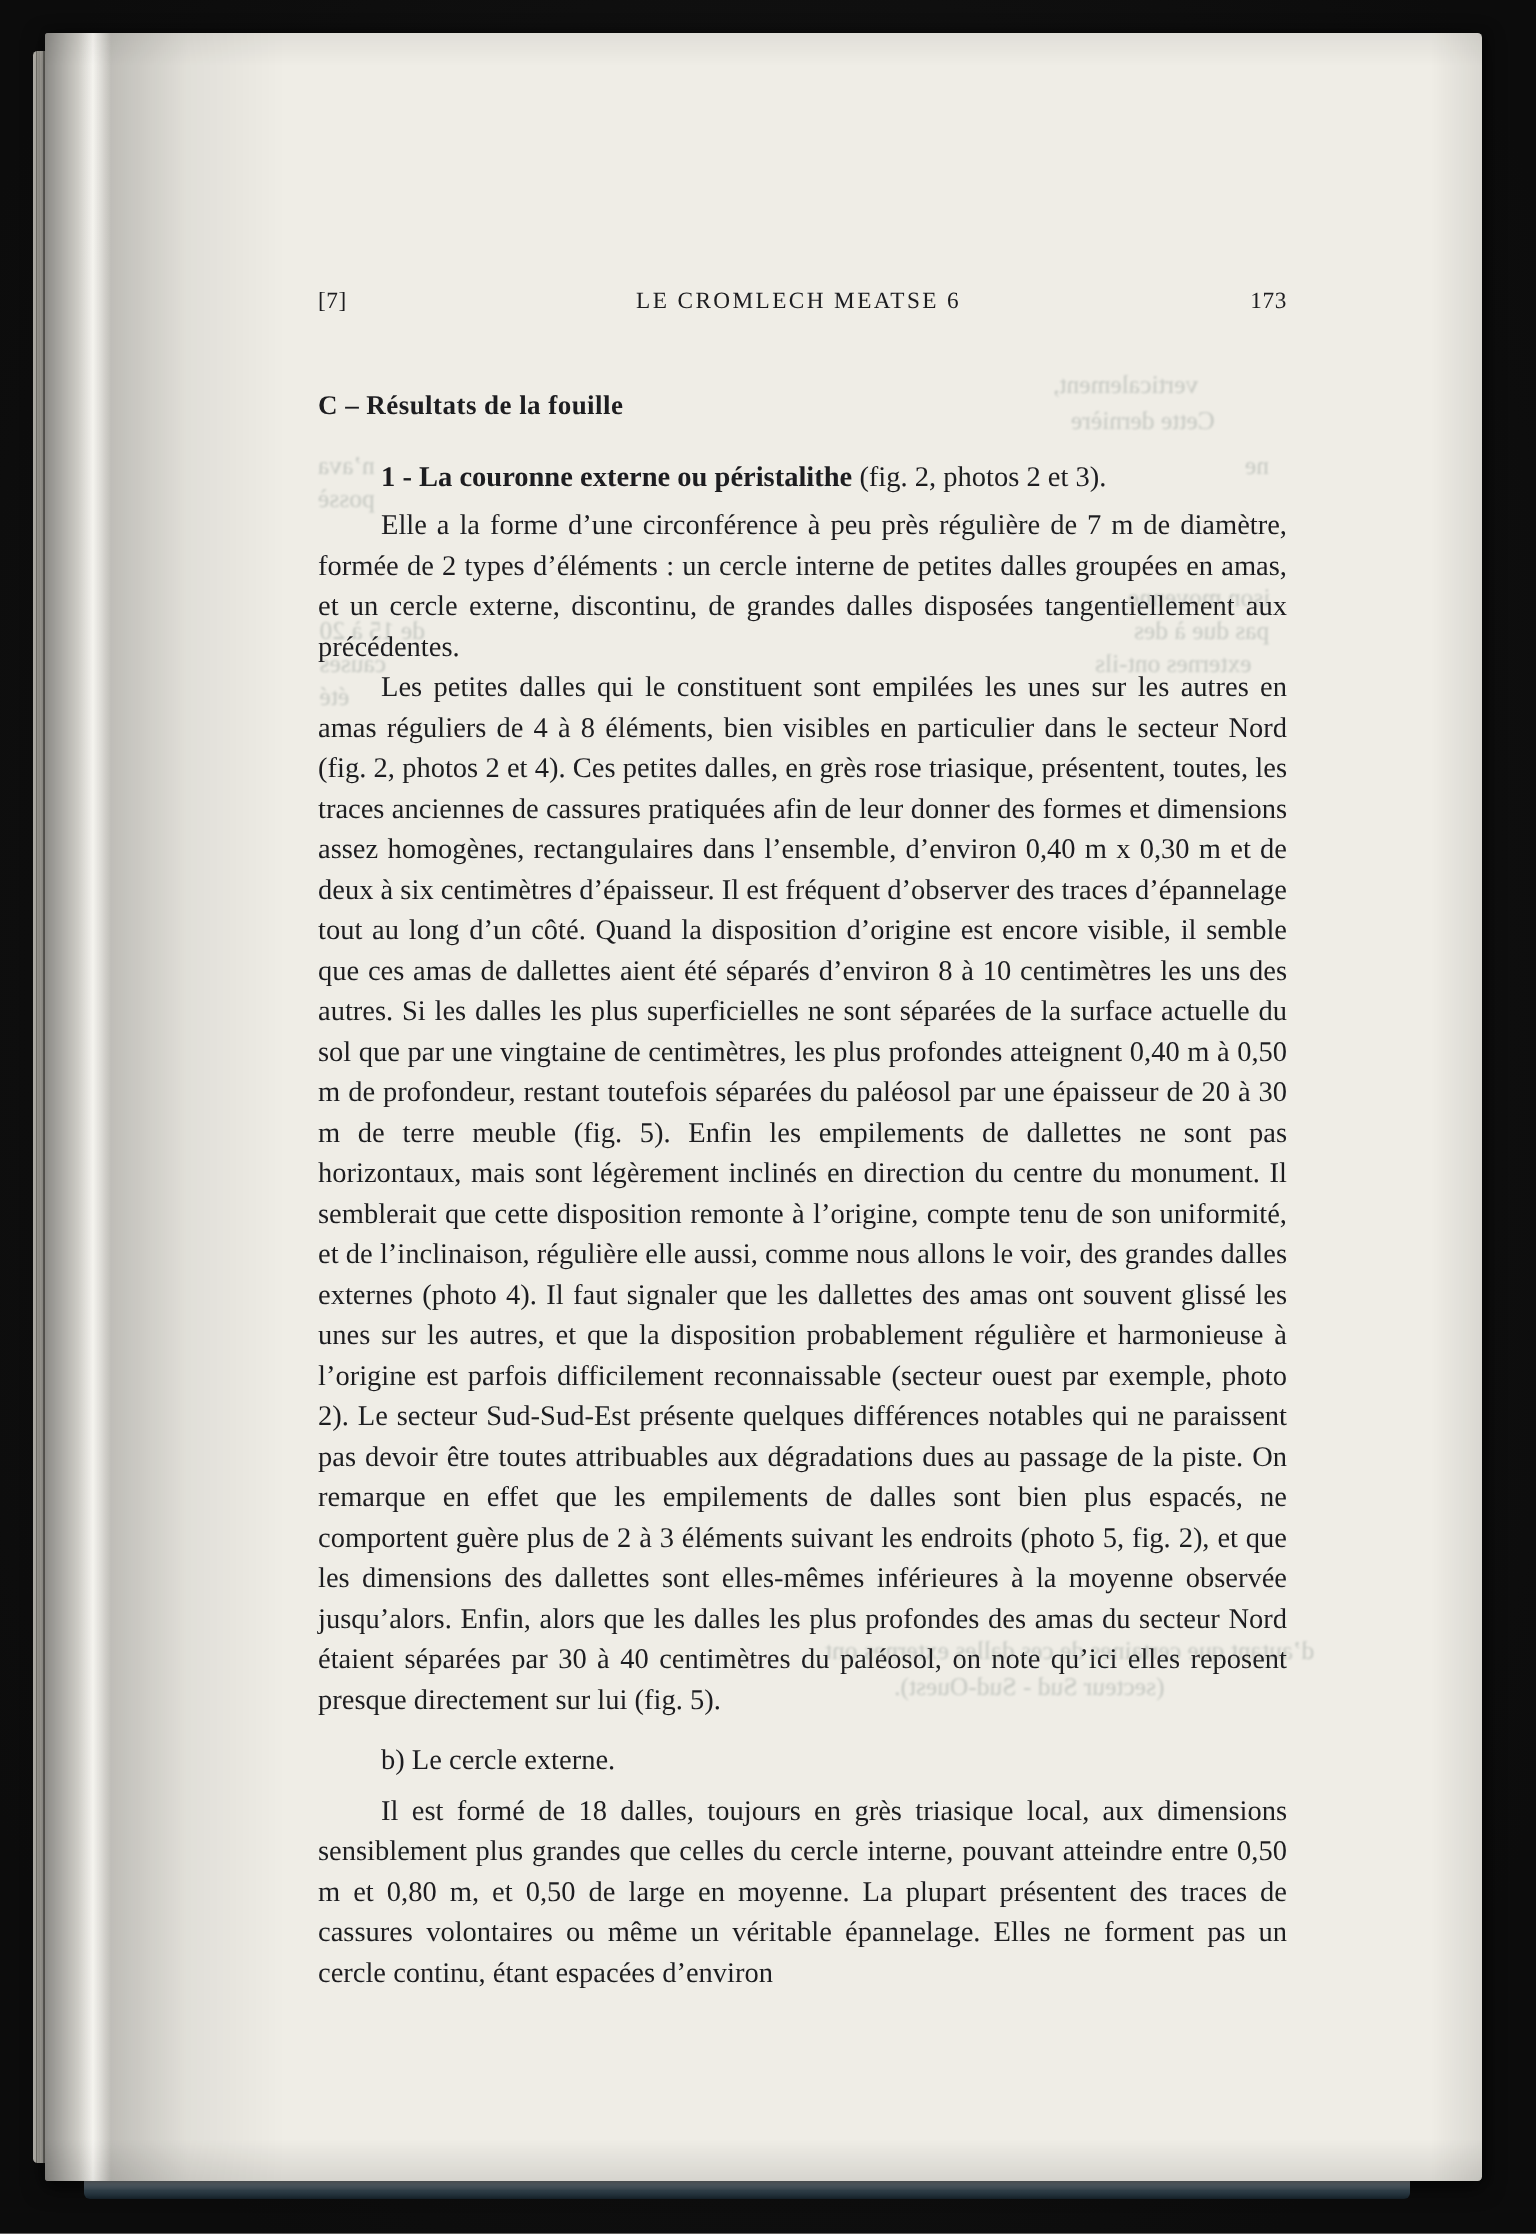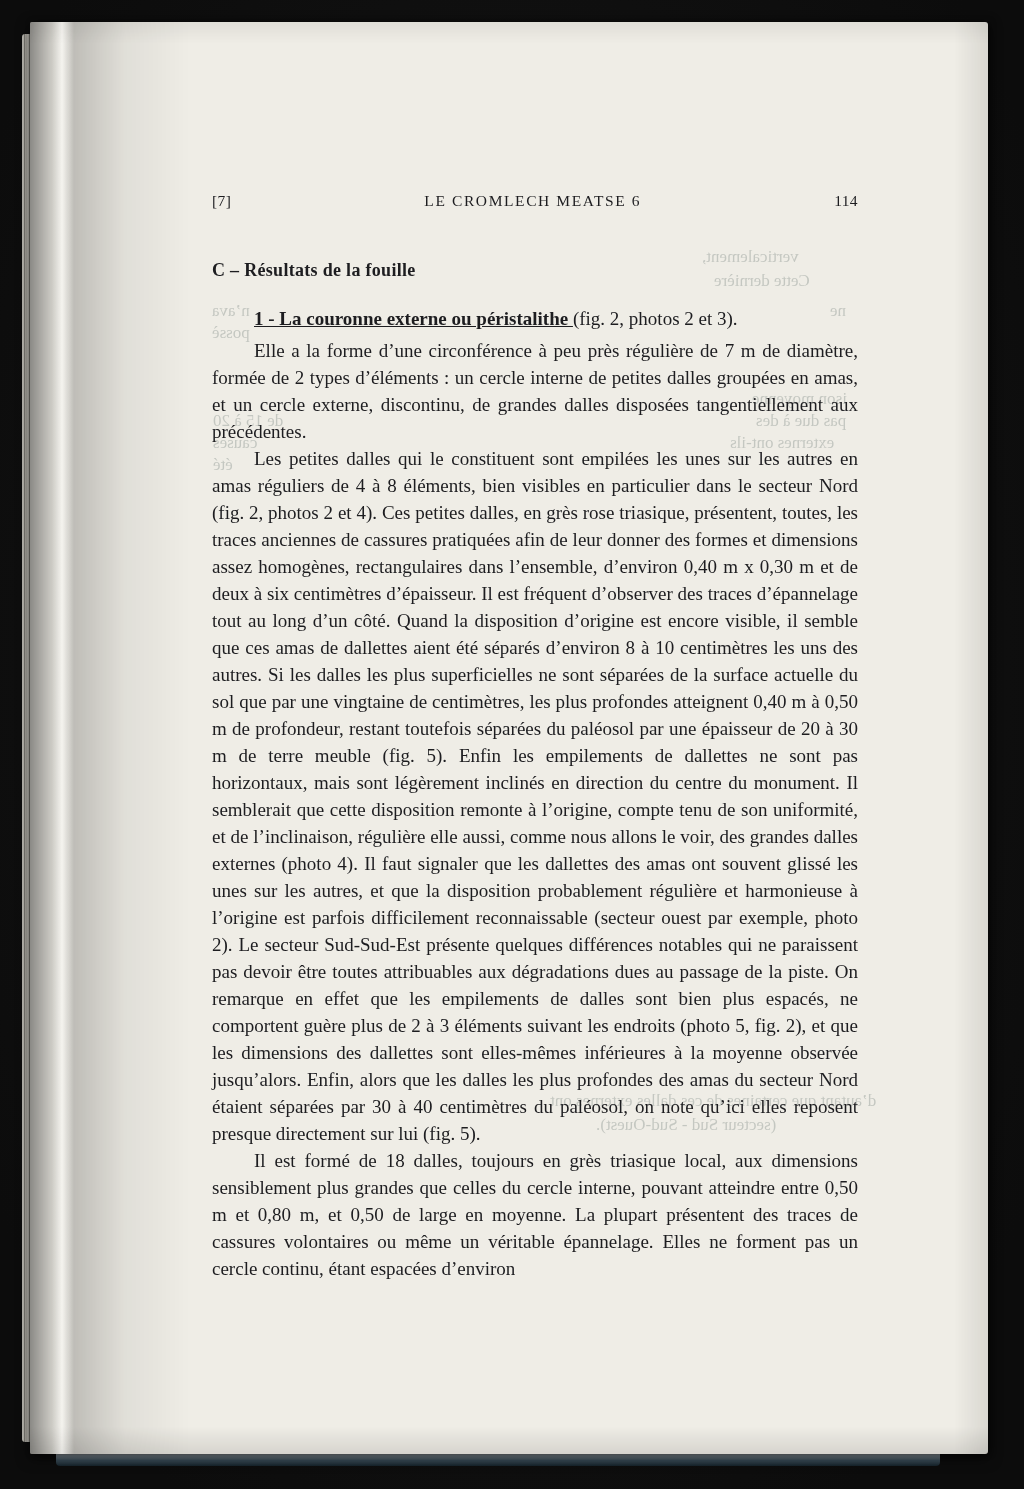--- a/index.html
+++ b/index.html
@@ -51,21 +51,21 @@
   .section-title{
     font-size:18px;font-weight:bold;
     margin:0 0 24px 0;
     letter-spacing:.3px;
   }
   .blk{font-size:19px;line-height:27px;margin:0;}
   .para{text-align:justify;text-indent:42px;}
   .subheading{text-indent:42px;margin-bottom:5px;}
   .lead{text-indent:42px;margin:13px 0 7px 0;}
   .it{}
-  .bd{font-weight:bold;text-decoration:underline;}
+  .bd{font-weight:bold;}
   .bleed-layer{position:absolute;inset:0;pointer-events:none;}
   .bleed{
     position:absolute;
     font-size:17px;line-height:22px;
     color:#65736f;
     opacity:.30;
     transform:scaleX(-1);
     filter:blur(.6px);
     white-space:nowrap;
   }
@@ -93,26 +93,27 @@
       <div class="bleed" style="left: 183px; top: 432px;">été</div>
       <div class="bleed" style="left: 520px; top: 1068px;">d’autant que certaines de ces dalles externes ont</div>
       <div class="bleed" style="left: 566px; top: 1092px;">(secteur Sud - Sud-Ouest).</div>
     </div>
 
   <div class="content">
 
     <div class="running-head">
       <span>[7]</span>
       <span class="center">LE CROMLECH MEATSE 6</span>
-      <span>114</span>
+      <span>173</span>
     </div>
 
     <div class="section-title">C – Résultats de la fouille</div>
 
     <div>
         <p class="blk subheading"><span class="bd">1 - La couronne externe ou péristalithe </span><span class="it">(fig. 2, photos 2 et 3).</span></p>
         <p class="blk para"><span>Elle a la forme d’une circonférence à peu près régulière de 7 m de diamètre, formée de 2 types d’éléments : un cercle interne de petites dalles groupées en amas, et un cercle externe, discontinu, de grandes dalles disposées tangentiellement aux précédentes.</span></p>
         <p class="blk para"><span>Les petites dalles qui le constituent sont empilées les unes sur les autres en amas réguliers de 4 à 8 éléments, bien visibles en particulier dans le secteur Nord </span><span class="it">(fig. 2, photos 2 et 4).</span><span> Ces petites dalles, en grès rose triasique, présentent, toutes, les traces anciennes de cassures pratiquées afin de leur donner des formes et dimensions assez homogènes, rectangulaires dans l’ensemble, d’environ 0,40 m x 0,30 m et de deux à six centimètres d’épaisseur. Il est fréquent d’observer des traces d’épannelage tout au long d’un côté. Quand la disposition d’origine est encore visible, il semble que ces amas de dallettes aient été séparés d’environ 8 à 10 centimètres les uns des autres. Si les dalles les plus superficielles ne sont séparées de la surface actuelle du sol que par une vingtaine de centimètres, les plus profondes atteignent 0,40 m à 0,50 m de profondeur, restant toutefois séparées du paléosol par une épaisseur de 20 à 30 m de terre meuble </span><span class="it">(fig. 5).</span><span> Enfin les empilements de dallettes ne sont pas horizontaux, mais sont légèrement inclinés en direction du centre du monument. Il semblerait que cette disposition remonte à l’origine, compte tenu de son uniformité, et de l’inclinaison, régulière elle aussi, comme nous allons le voir, des grandes dalles externes </span><span class="it">(photo 4).</span><span> Il faut signaler que les dallettes des amas ont souvent glissé les unes sur les autres, et que la disposition probablement régulière et harmonieuse à l’origine est parfois difficilement reconnaissable (secteur ouest par exemple, </span><span class="it">photo 2).</span><span> Le secteur Sud-Sud-Est présente quelques différences notables qui ne paraissent pas devoir être toutes attribuables aux dégradations dues au passage de la piste. On remarque en effet que les empilements de dalles sont bien plus espacés, ne comportent guère plus de 2 à 3 éléments suivant les endroits </span><span class="it">(photo 5, fig. 2),</span><span> et que les dimensions des dallettes sont elles-mêmes inférieures à la moyenne observée jusqu’alors. Enfin, alors que les dalles les plus profondes des amas du secteur Nord étaient séparées par 30 à 40 centimètres du paléosol, on note qu’ici elles reposent presque directement sur lui </span><span class="it">(fig. 5).</span></p>
+        <p class="blk lead"><span class="it">b) Le cercle externe.</span></p>
         <p class="blk para"><span>Il est formé de 18 dalles, toujours en grès triasique local, aux dimensions sensiblement plus grandes que celles du cercle interne, pouvant atteindre entre 0,50 m et 0,80 m, et 0,50 de large en moyenne. La plupart présentent des traces de cassures volontaires ou même un véritable épannelage. Elles ne forment pas un cercle continu, étant espacées d’environ</span></p>
       </div>
 
   </div>
 </div>
 
 </body></html>

